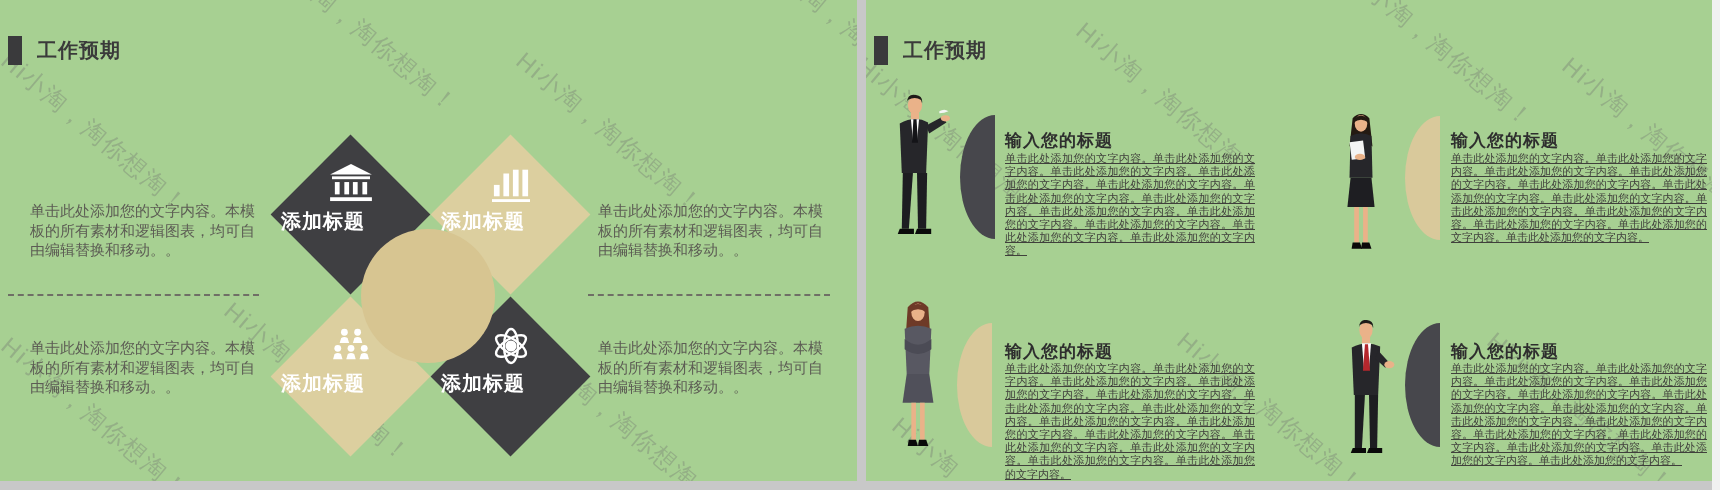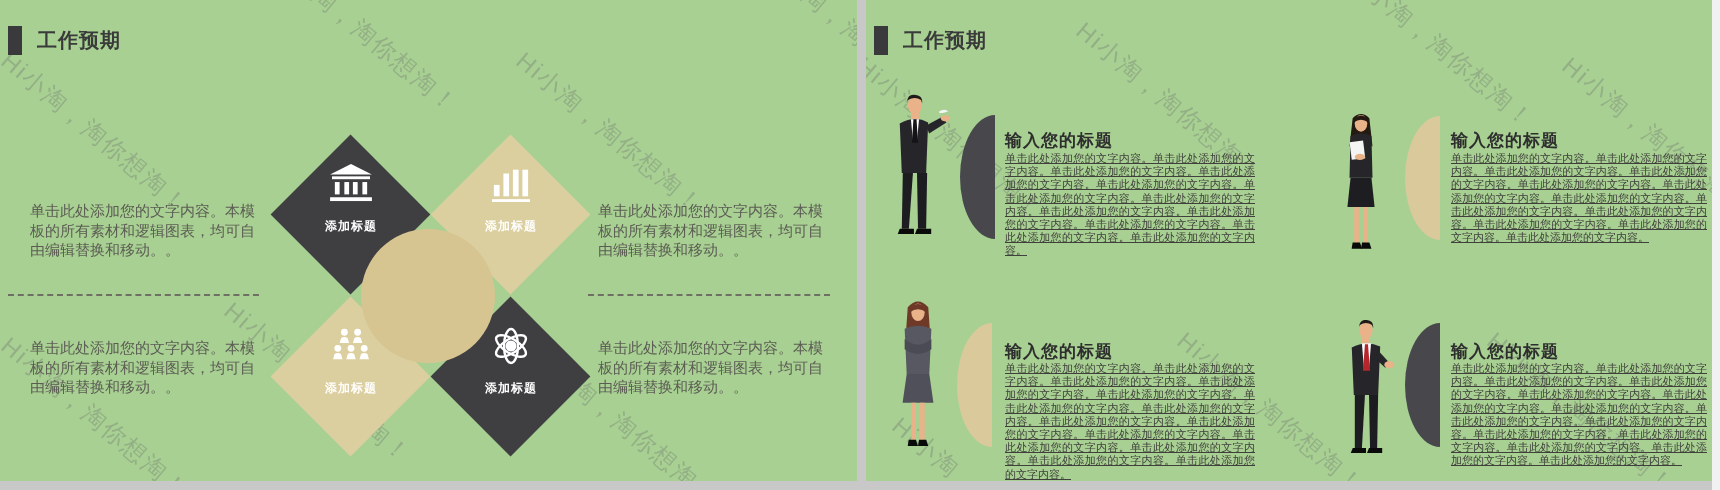--- a/index.html
+++ b/index.html
@@ -5,39 +5,39 @@
   html,body{margin:0;padding:0;background:#c8c8c8;}
   *{box-sizing:border-box;}
   body{font-family:"Liberation Sans","DejaVu Sans",sans-serif;}
   .stage{position:relative;width:1720px;height:490px;background:#c8c8c8;overflow:hidden;}
   .edge-strip{position:absolute;right:0;top:0;width:8px;height:490px;background:#f1f1f1;}
   .slide{position:absolute;top:0;height:481px;background:#a7d092;overflow:hidden;}
   .slide-left{left:0;width:857px;}
   .slide-right{left:866px;width:846px;}
 
   
-  .hdr{position:absolute;left:8px;top:26px;display:flex;align-items:center;}
+  .hdr{position:absolute;left:8px;top:36px;display:flex;align-items:center;}
   .hdr-marker{width:14px;height:29px;background:#3a3a3c;}
   .hdr-title{margin-left:15px;font-size:20px;font-weight:bold;color:#3a3a3a;letter-spacing:1px;}
 
   
   .wm{position:absolute;white-space:nowrap;font-size:24px;letter-spacing:2px;
       color:rgba(110,110,110,0.33);transform:rotate(40deg);transform-origin:left top;pointer-events:none;}
 
   
   .para{position:absolute;width:232px;font-size:15px;line-height:19.5px;color:#5c5c54;}
   .dash{position:absolute;border-top:2px dashed #6f6f66;height:0;}
 
   
   .diamond{position:absolute;width:113px;height:113px;transform:rotate(45deg);}
   .diamond.dark{background:#3f3f42;}
   .diamond.tan{background:#dccf9f;}
   .center-circle{position:absolute;left:361px;top:229px;width:134px;height:134px;border-radius:50%;background:#d7c591;}
   .dgroup{position:absolute;width:140px;text-align:center;}
-  .dlabel{position:absolute;width:140px;text-align:center;font-size:12px;font-weight:bold;color:#ffffff;letter-spacing:1px;margin-top:10px;}
+  .dlabel{position:absolute;width:140px;font-size:20px;font-weight:bold;color:#ffffff;letter-spacing:1px;}
 
   
   .half-ellipse{position:absolute;width:35px;height:124px;border-radius:35px 0 0 35px / 62px 0 0 62px;}
   .he-dark{background:#47474c;}
   .he-tan{background:#d9c99b;}
   .sec-title{position:absolute;font-size:17px;font-weight:bold;color:#2e2e2e;letter-spacing:1px;}
   .sec-body{position:absolute;font-size:11px;line-height:13.2px;color:#40403c;text-align:justify;text-decoration:underline;}
   .person{position:absolute;}
 </style>
 </head>

